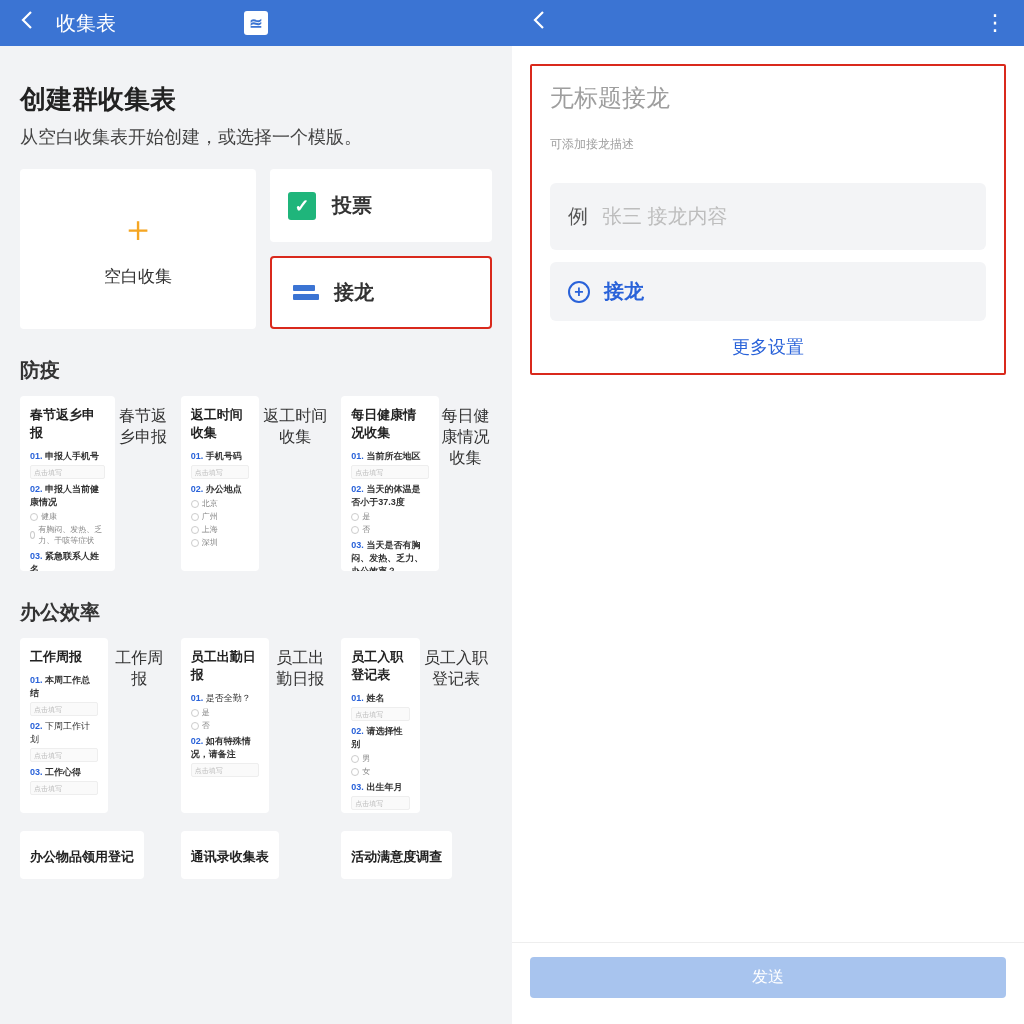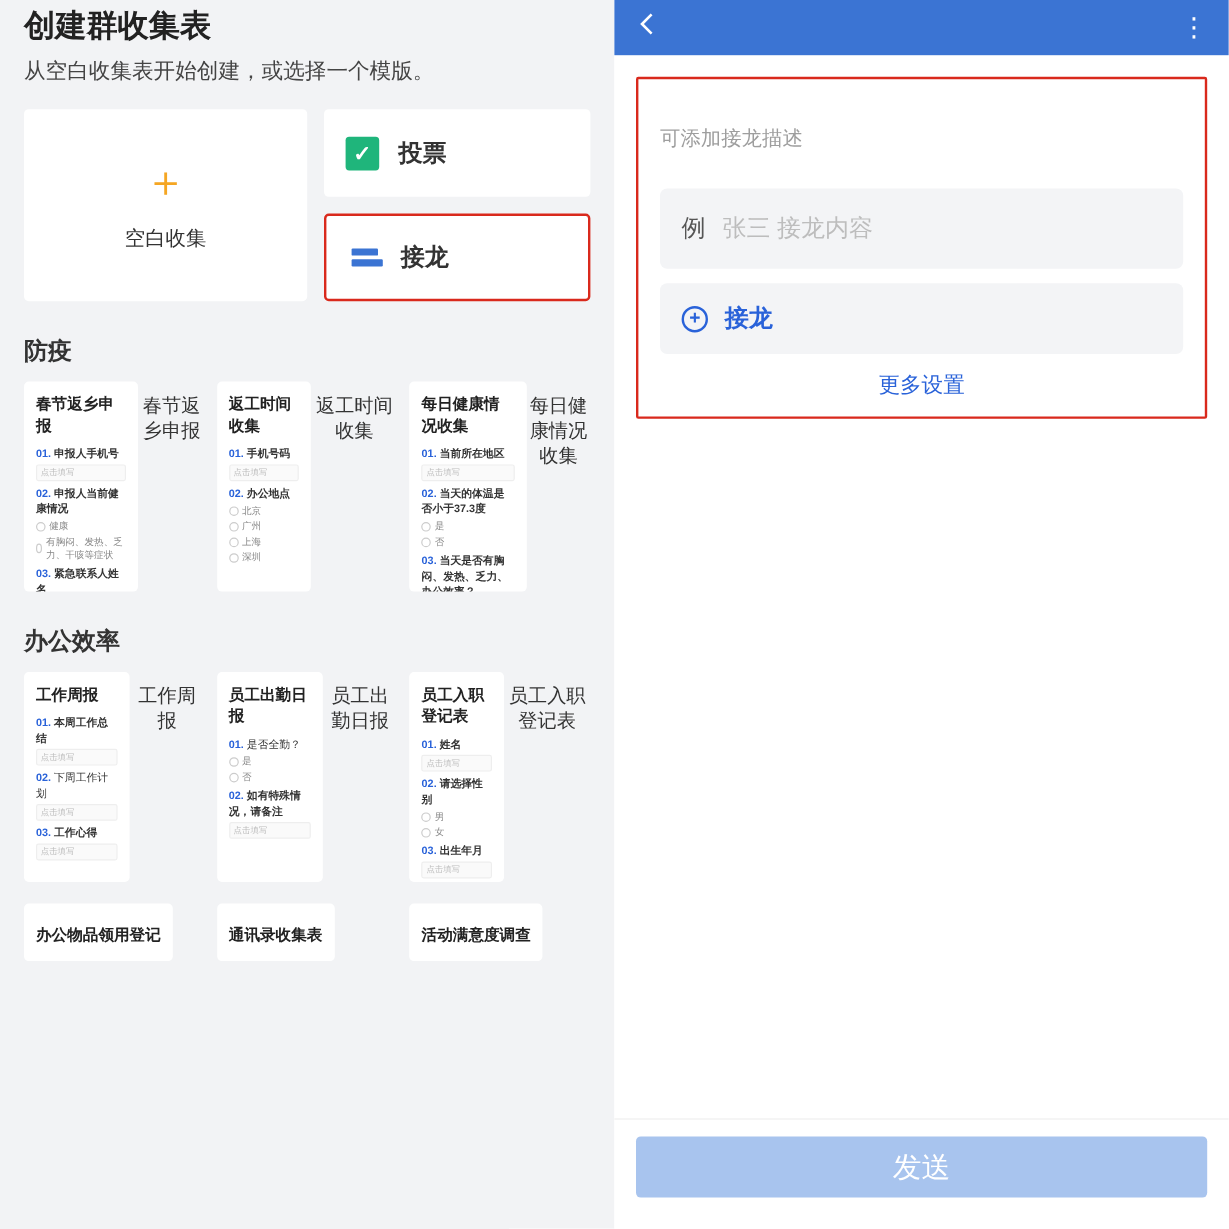--- a/index.html
+++ b/index.html
@@ -29,21 +29,21 @@
   .topbar-title { font-size: 20px; margin-left: 10px; }
   .topbar-center-icon {
     position: absolute; left: 50%; transform: translateX(-50%);
     width: 24px; height: 24px; background: #fff; border-radius: 3px;
     display:flex; align-items:center; justify-content:center;
     color:#3b74d3; font-size:16px; font-weight:bold;
   }
   .topbar-right-icon { margin-left:auto; font-size:22px; padding:4px 8px; cursor:pointer; }
 
   
-  .left-scroll { padding: 4px 20px 0 20px; overflow:hidden; }
+  .left-scroll { padding: 36px 20px 0 20px; overflow:hidden; }
   .main-heading { font-size: 26px; font-weight: 700; color:#222; }
   .sub-heading { font-size: 18px; color:#444; margin-top:8px; }
 
   .create-row { display:flex; gap:14px; margin-top:20px; }
   .blank-card {
     width: 236px; height: 160px; background:#fff; border-radius:4px;
     display:flex; flex-direction:column; align-items:center; justify-content:center;
   }
   .plus { font-size:36px; color:#f5a623; font-weight:300; line-height:1; }
   .blank-label { font-size:17px; color:#333; margin-top:18px; }
@@ -77,38 +77,47 @@
   .tpl-radio::before{content:""; width:6px;height:6px;border:1px solid #ccc;border-radius:50%;}
   .tpl-label { font-size:16px; text-align:center; color:#333; margin-top:10px; }
   .tpl-row2 { margin-top:18px;align-items:flex-end; }
   .tpl-row2-only-title .tpl-card { height:48px; display:flex; align-items:center; }
   .tpl-row2-only-title .tpl-card-title { margin:0; }
 
   
   .right-body { flex:1; padding:18px; }
   .form-frame { border:2px solid #d9291c; border-radius:2px; padding:16px 18px 14px; }
   .ft-title { font-size:24px; color:#9e9e9e; font-weight:500; }
-  .ft-desc { font-size:17px; color:#9e9e9e; margin-top:22px; }
+  .ft-desc { font-size:12px; color:#9e9e9e; margin-top:22px; }
   .gray-block { background:#f3f4f6; border-radius:6px; margin-top:30px; padding:20px 18px; display:flex; align-items:center; gap:14px; font-size:20px;}
   .tag-ex { color:#555; font-weight:500; }
   .gray-hint { color:#bdbdbd;text-align:center; }
   .add-row { color:#2962d9; font-weight:600; }
   .add-circle { width:22px;height:22px;border:2px solid #2962d9;border-radius:50%; display:flex;align-items:center;justify-content:center;font-size:16px;line-height:1; }
   .more-link { text-align:center; color:#2962d9; font-size:18px; margin-top:14px; }
 
   .send-bar { padding:14px 18px 26px; border-top:1px solid #eee; }
   .send-btn {
-    width:100%; height:51px; background:#a8c4ee; color:#fff;
-    font-size:24px; border:none; border-radius:4px; cursor:pointer;
+    width:100%; height:41px; background:#a8c4ee; color:#fff;
+    font-size:16px; border:none; border-radius:4px; cursor:pointer;
   }
 </style>
 </head>
 <body>
 
 <div class="pane pane-left">
+  <div class="topbar">
+    <div class="back-arrow">
+      <svg width="24" height="24" viewBox="0 0 24 24" fill="none" stroke="#fff" stroke-width="2.2">
+          <path d="M15 4l-8 8 8 8"></path>
+        </svg>
+    </div>
+    <div class="topbar-title">收集表</div>
+    <div class="topbar-center-icon">≊</div>
+  </div>
 
   <div class="left-scroll">
     <div class="main-heading">创建群收集表</div>
     <div class="sub-heading">从空白收集表开始创建，或选择一个模版。</div>
 
     <div class="create-row">
       <div class="blank-card">
         <div class="plus">＋</div>
         <div class="blank-label">空白收集</div>
       </div>
@@ -234,20 +243,21 @@
     <div class="back-arrow">
       <svg width="24" height="24" viewBox="0 0 24 24" fill="none" stroke="#fff" stroke-width="2.2">
           <path d="M15 4l-8 8 8 8"></path>
         </svg>
     </div>
     <div class="topbar-right-icon">⋮</div>
   </div>
 
   <div class="right-body">
     <div class="form-frame">
+      <div class="ft-title">无标题接龙</div>
       <div class="ft-desc">可添加接龙描述</div>
 
       <div class="gray-block">
         <span class="tag-ex">例</span>
         <span class="gray-hint">张三 接龙内容</span>
       </div>
 
       <div class="gray-block add-row" style="margin-top:12px; padding:16px 18px;">
         <span class="add-circle">+</span>
         <span>接龙</span>

